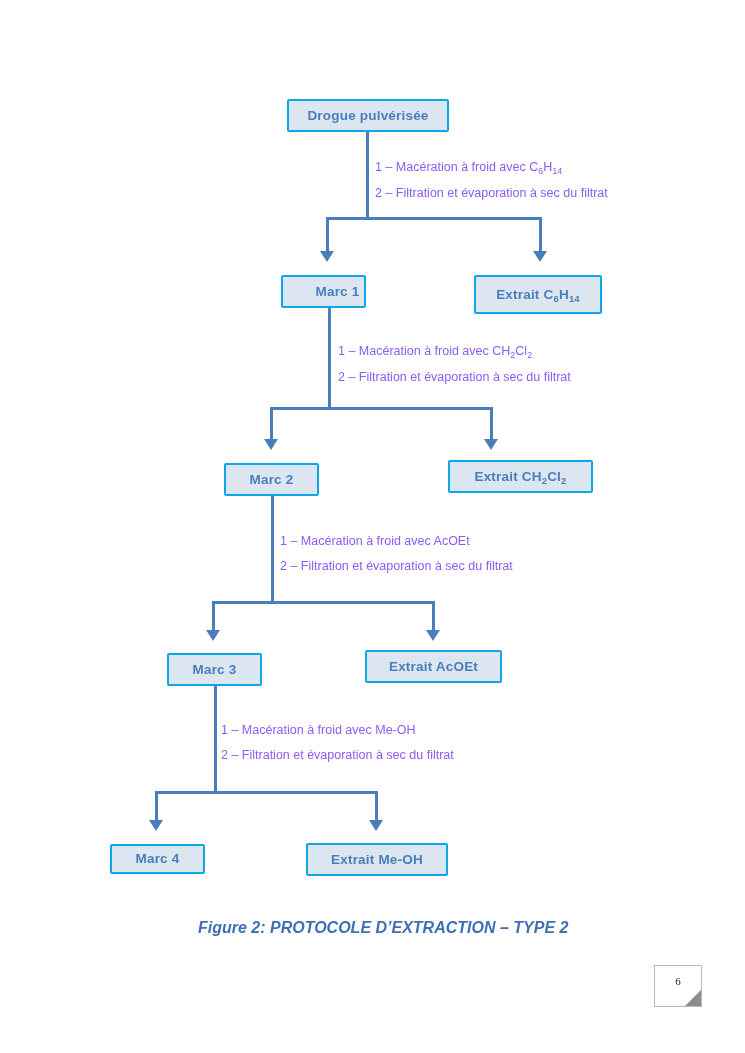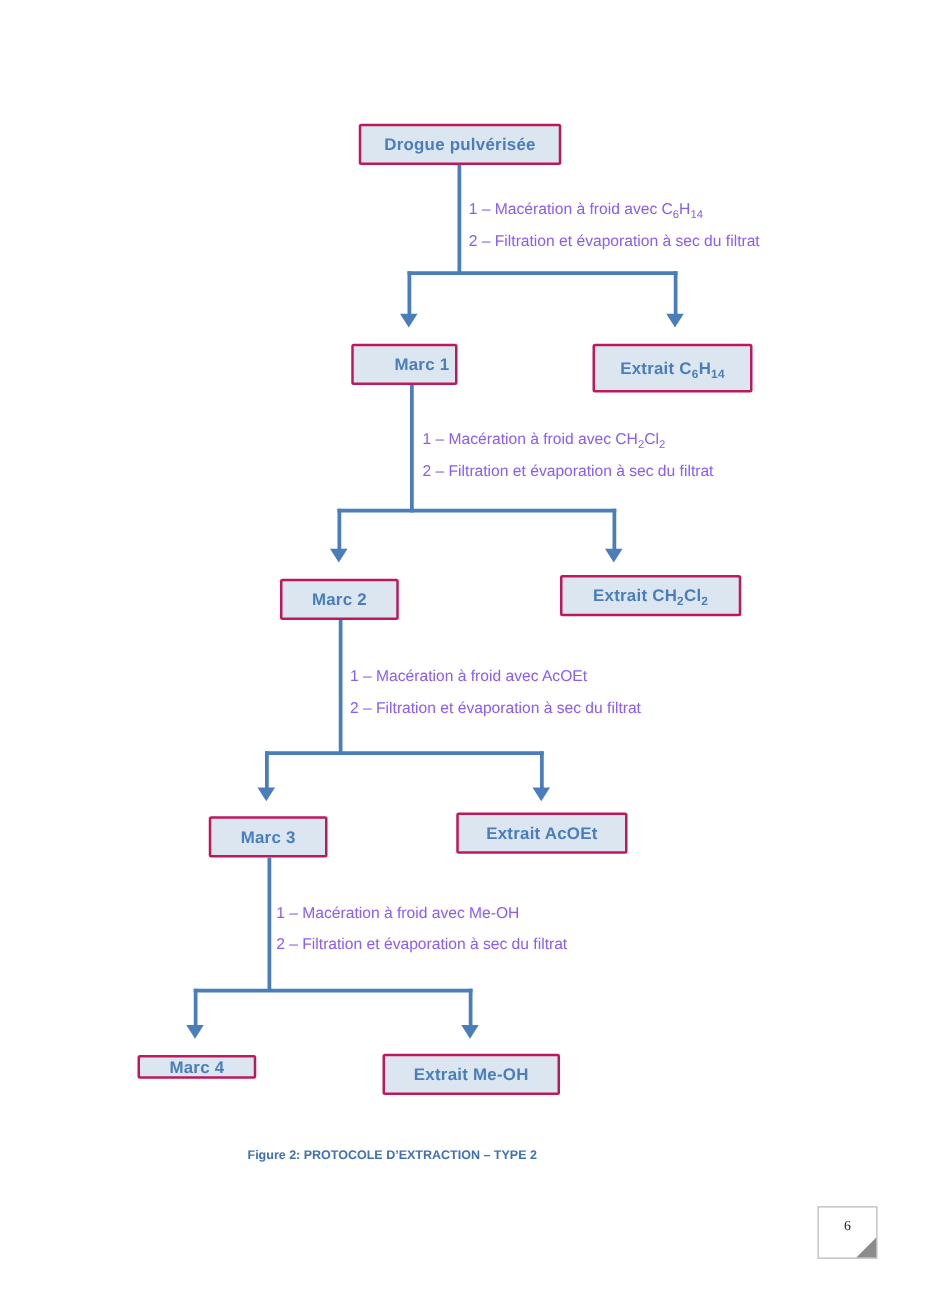--- a/index.html
+++ b/index.html
@@ -21,21 +21,21 @@
     width: 745px;
     height: 1053px;
     background: #ffffff;
   }
 
   
   .node {
     position: absolute;
     box-sizing: border-box;
     background: #dce6f1;
-    border: 2px solid #be185d;
+    border: 2px solid #0ea5e9;
     border-radius: 2px;
     color: #4a7ebb;
     font-weight: bold;
     font-size: 13.5px;
     letter-spacing: .2px;
     display: flex;
     align-items: center;
     justify-content: center;
     text-align: center;
     line-height: 1;
@@ -82,22 +82,23 @@
     border-left: 7px solid transparent;
     border-right: 7px solid transparent;
     border-top: 11px solid #4a7ebb;
   }
 
   
   .caption {
     position: absolute;
     color: #3f6fb5;
     font-weight: bold;
-    font-size: 10px;
+    font-size: 16px;
     white-space: nowrap;
+    font-style: italic;
   }
 
   
   .page-badge {
     position: absolute;
     box-sizing: border-box;
     background: #ffffff;
     border: 1px solid #b9b9b9;
     display: flex;
     align-items: center;
@@ -198,21 +199,21 @@
   <div class="vline" style="left:155px; top:791px; width:3px; height:31px;"></div>
   <div class="arrowhead" style="left:149px; top:820px;"></div>
   <div class="vline" style="left:375px; top:791px; width:3px; height:31px;"></div>
   <div class="arrowhead" style="left:369px; top:820px;"></div>
 
   <div class="steps" style="left:221px; top:718px;">
     <div>1 – Macération à froid avec Me-OH</div>
     <div>2 – Filtration et évaporation à sec du filtrat</div>
   </div>
 
-  <div class="node" style="left:110px; top:844px; width:95px; height:19px;">
+  <div class="node" style="left:110px; top:844px; width:95px; height:30px;">
     <span>Marc 4</span>
   </div>
 
   <div class="node" style="left:306px; top:843px; width:142px; height:33px;">
     <span>Extrait Me-OH</span>
   </div>
 
   <div class="caption" style="left:198px; top:919px;">Figure 2: PROTOCOLE D’EXTRACTION – TYPE 2</div>
 
   <div class="page-badge" style="left:654px; top:965px; width:48px; height:42px;">

